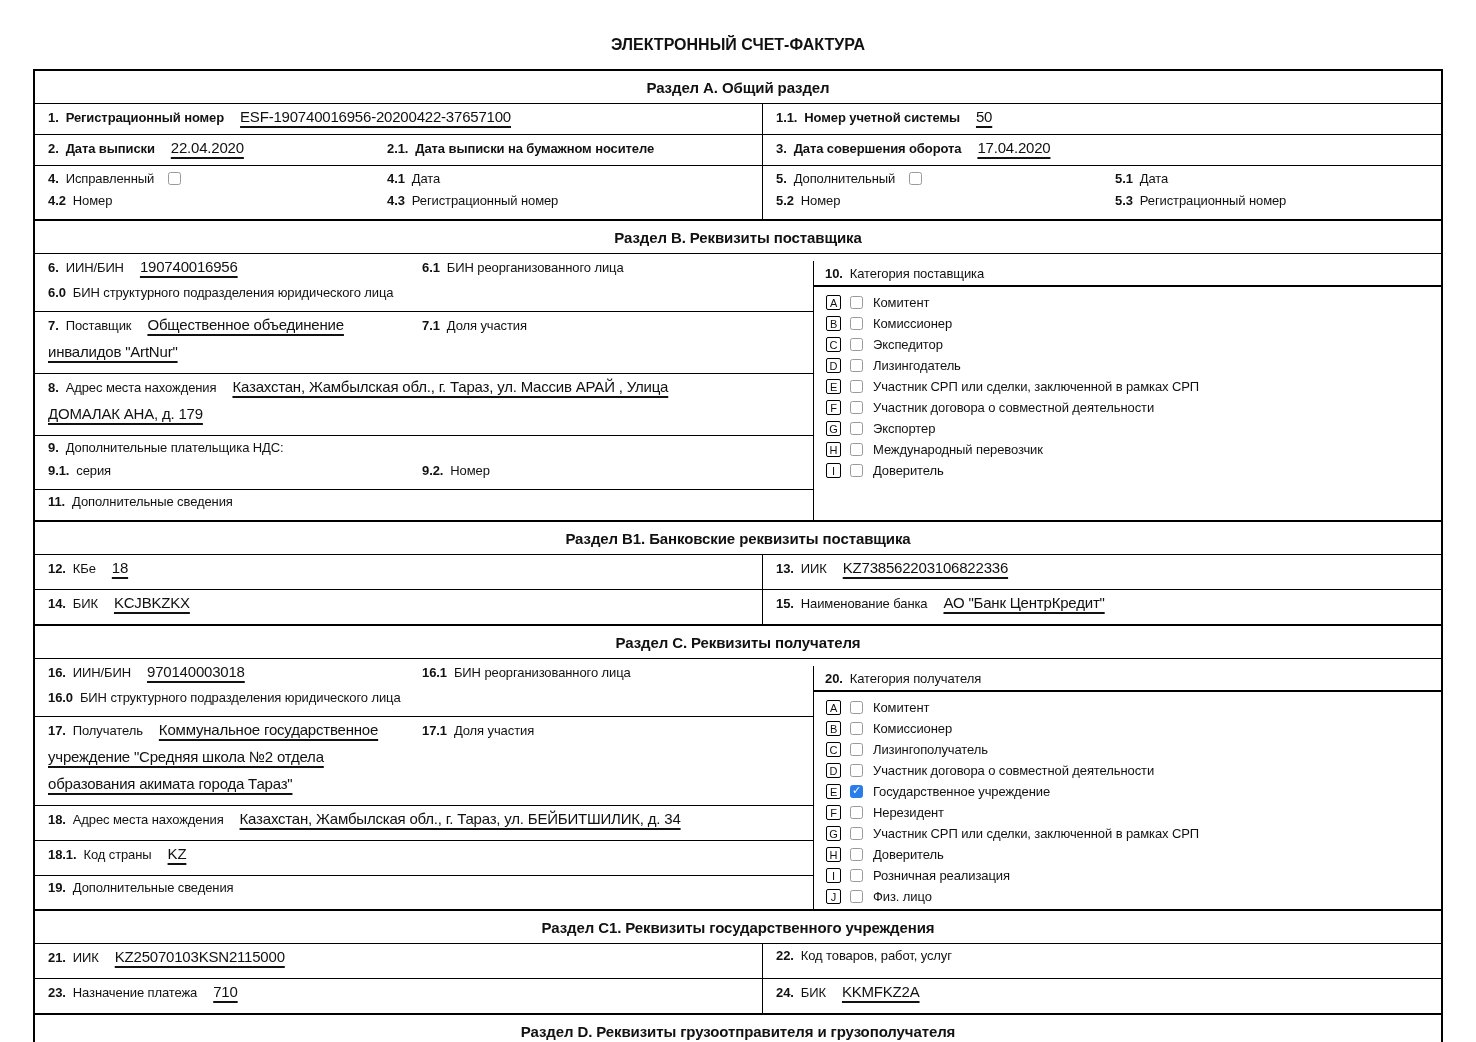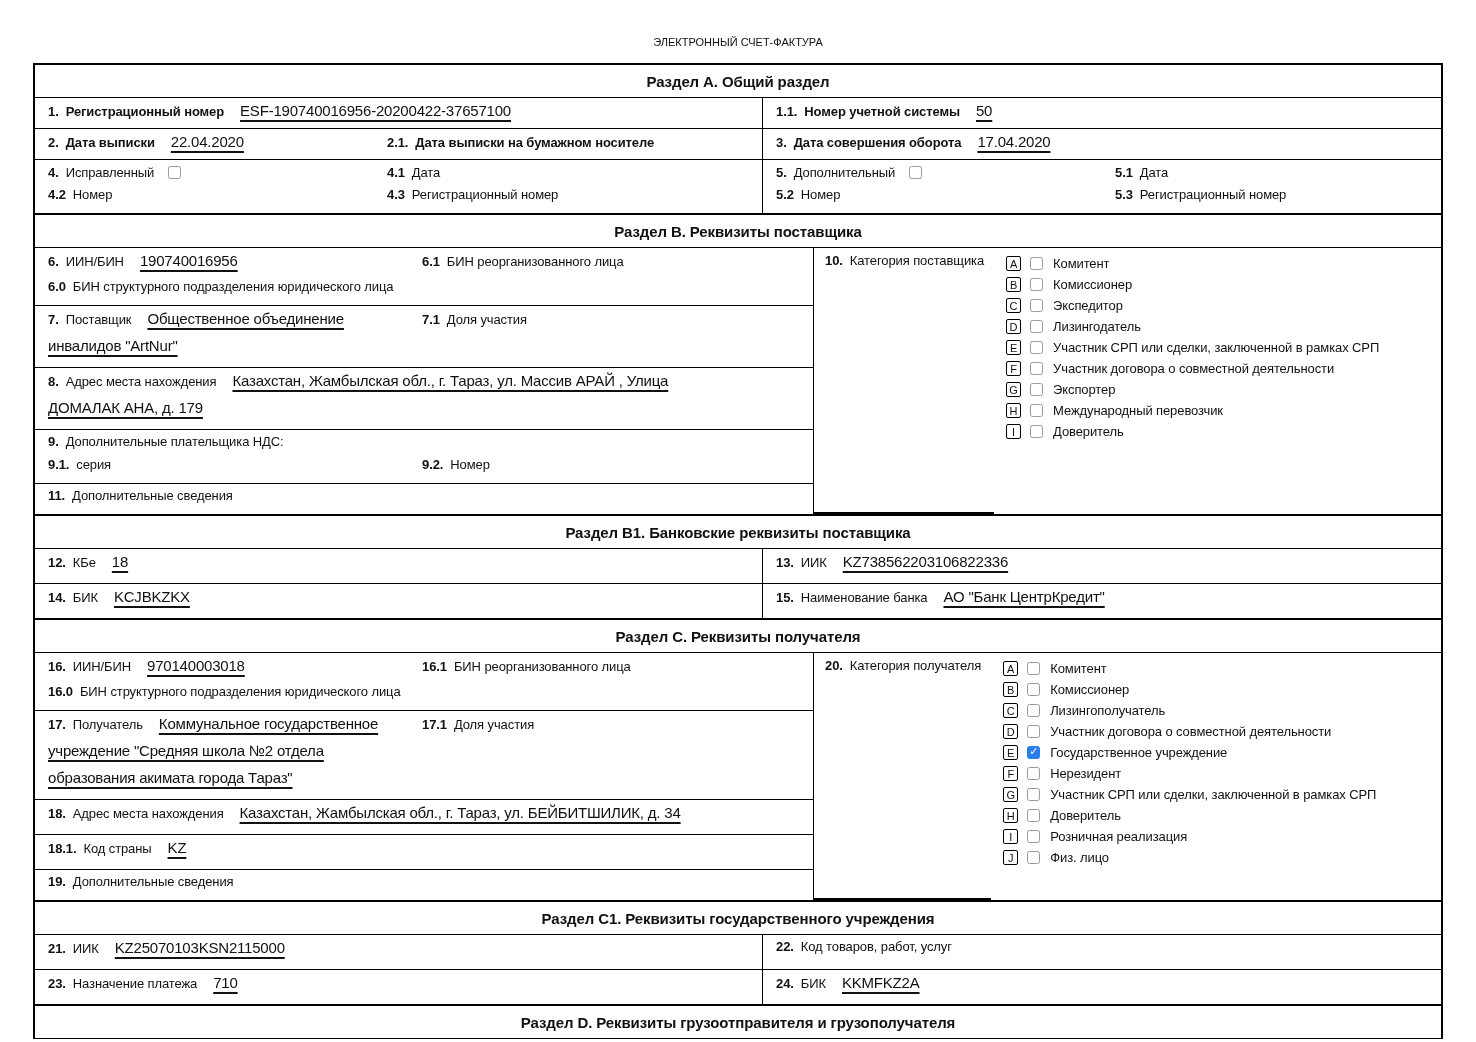--- a/index.html
+++ b/index.html
@@ -2,21 +2,21 @@
 <html><head>
 <meta charset="utf-8">
 <style>
   html,body{margin:0;padding:0;}
   body{
     width:1476px;height:1042px;overflow:hidden;background:#ffffff;
     font-family:"Liberation Sans","DejaVu Sans",sans-serif;
     color:#111;font-size:13px;letter-spacing:-0.1px;
   }
   .page-title{
-    text-align:center;font-size:11px;font-weight:400;
+    text-align:center;font-size:16px;font-weight:700;
     padding-top:36px;margin:0 0 15px 0;letter-spacing:0;
   }
   .form{
     margin-left:33px;width:1406px;
     border:2px solid #000;border-bottom:none;background:#fff;
   }
   .sec-hdr{
     text-align:center;font-size:15px;font-weight:700;
     padding:8px 0 7px 0;border-top:2px solid #000;border-bottom:1px solid #000;
   }
@@ -48,21 +48,21 @@
   .cb.checked::after{
     content:"✓";position:absolute;left:1px;top:-2px;
     color:#fff;font-size:11px;font-weight:700;
   }
   
   .body2{display:flex;}
   .bleft{width:778px;flex:0 0 778px;display:flex;flex-direction:column;}
   .bleft .brow{padding:3px 13px 4px 13px;}
   .bleft .brow + .brow{border-top:1px solid #000;}
   .bleft .brow:last-child{flex:1;}
-  .bright{flex:1;border-left:1px solid #000;display:flex;flex-direction:row;}
+  .bright{flex:1;border-left:1px solid #000;display:flex;flex-direction:column;margin-top:7px;}
   .cat-hdr{display:flex;align-items:baseline;padding:5px 10px 4px 11px;border-bottom:2px solid #000;}
   .cat-list{padding:5px 0 2px 6px;}
   .cat-row{display:flex;align-items:center;height:21px;padding-left:6px;}
   .letter{
     display:inline-block;width:15px;height:15px;line-height:15px;box-sizing:border-box;
     border:1px solid #000;border-radius:2px;text-align:center;font-size:11px;flex:0 0 15px;
   }
   .cat-row .cb{top:0;margin-left:9px;}
   .cat-lbl{margin-left:10px;white-space:nowrap;}
 </style>

